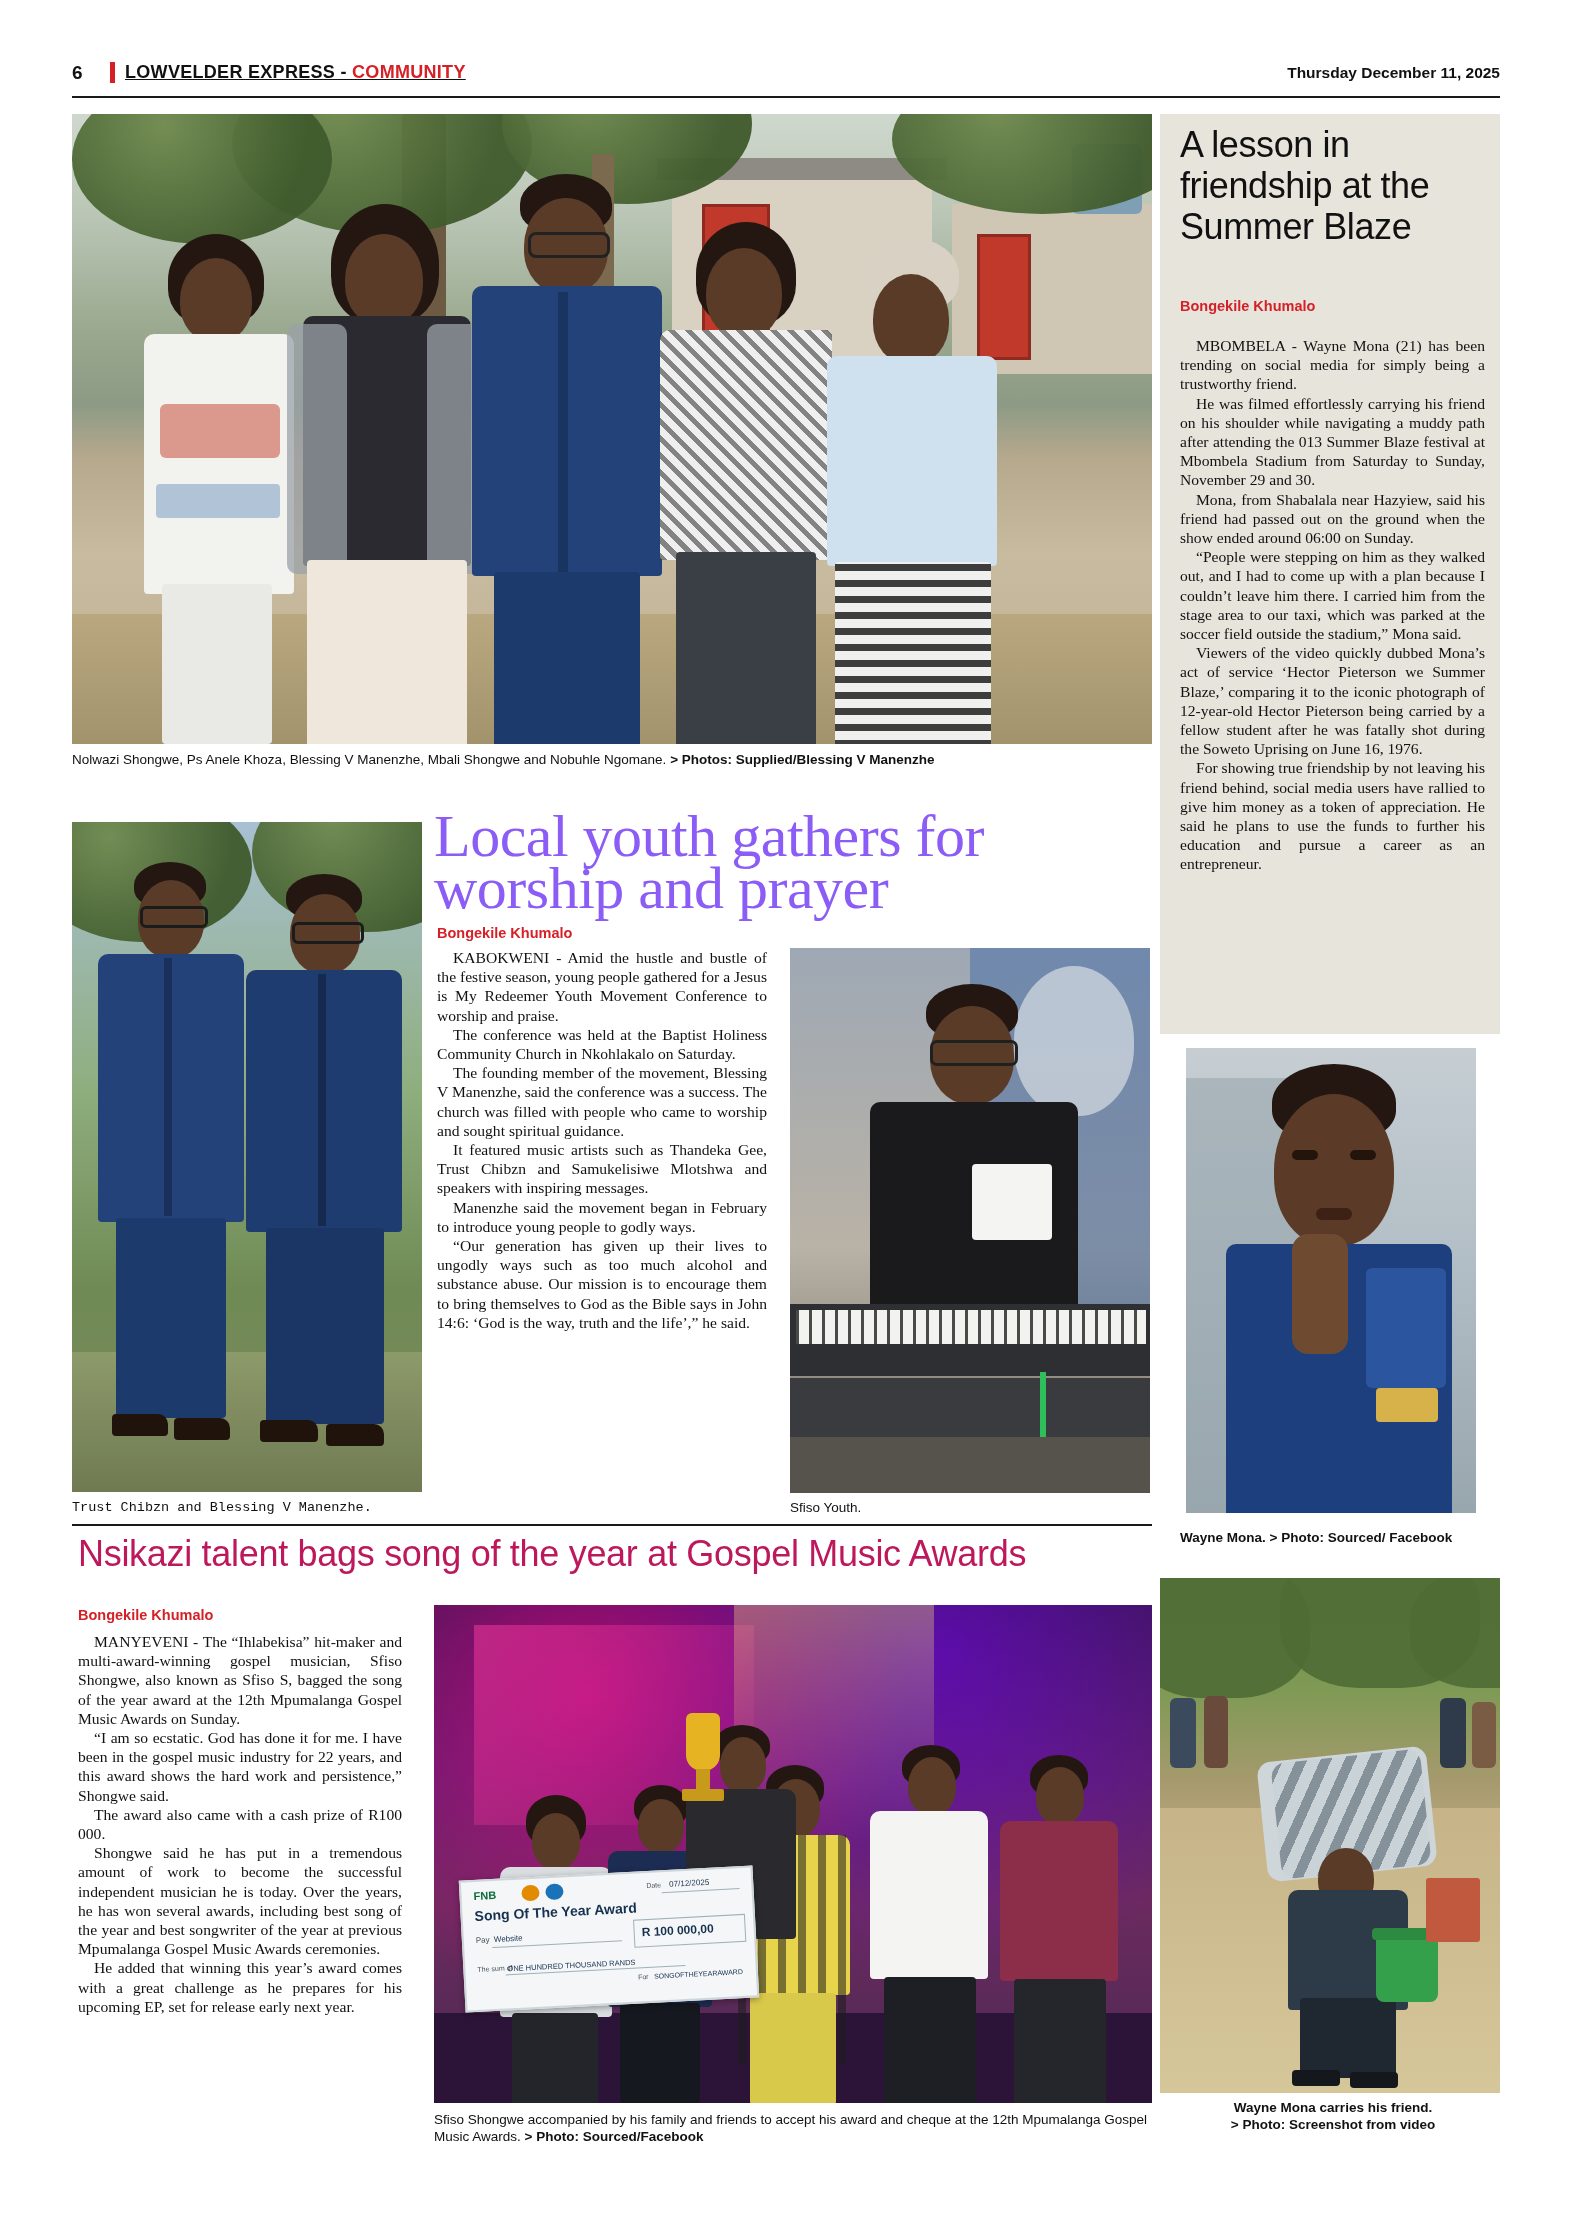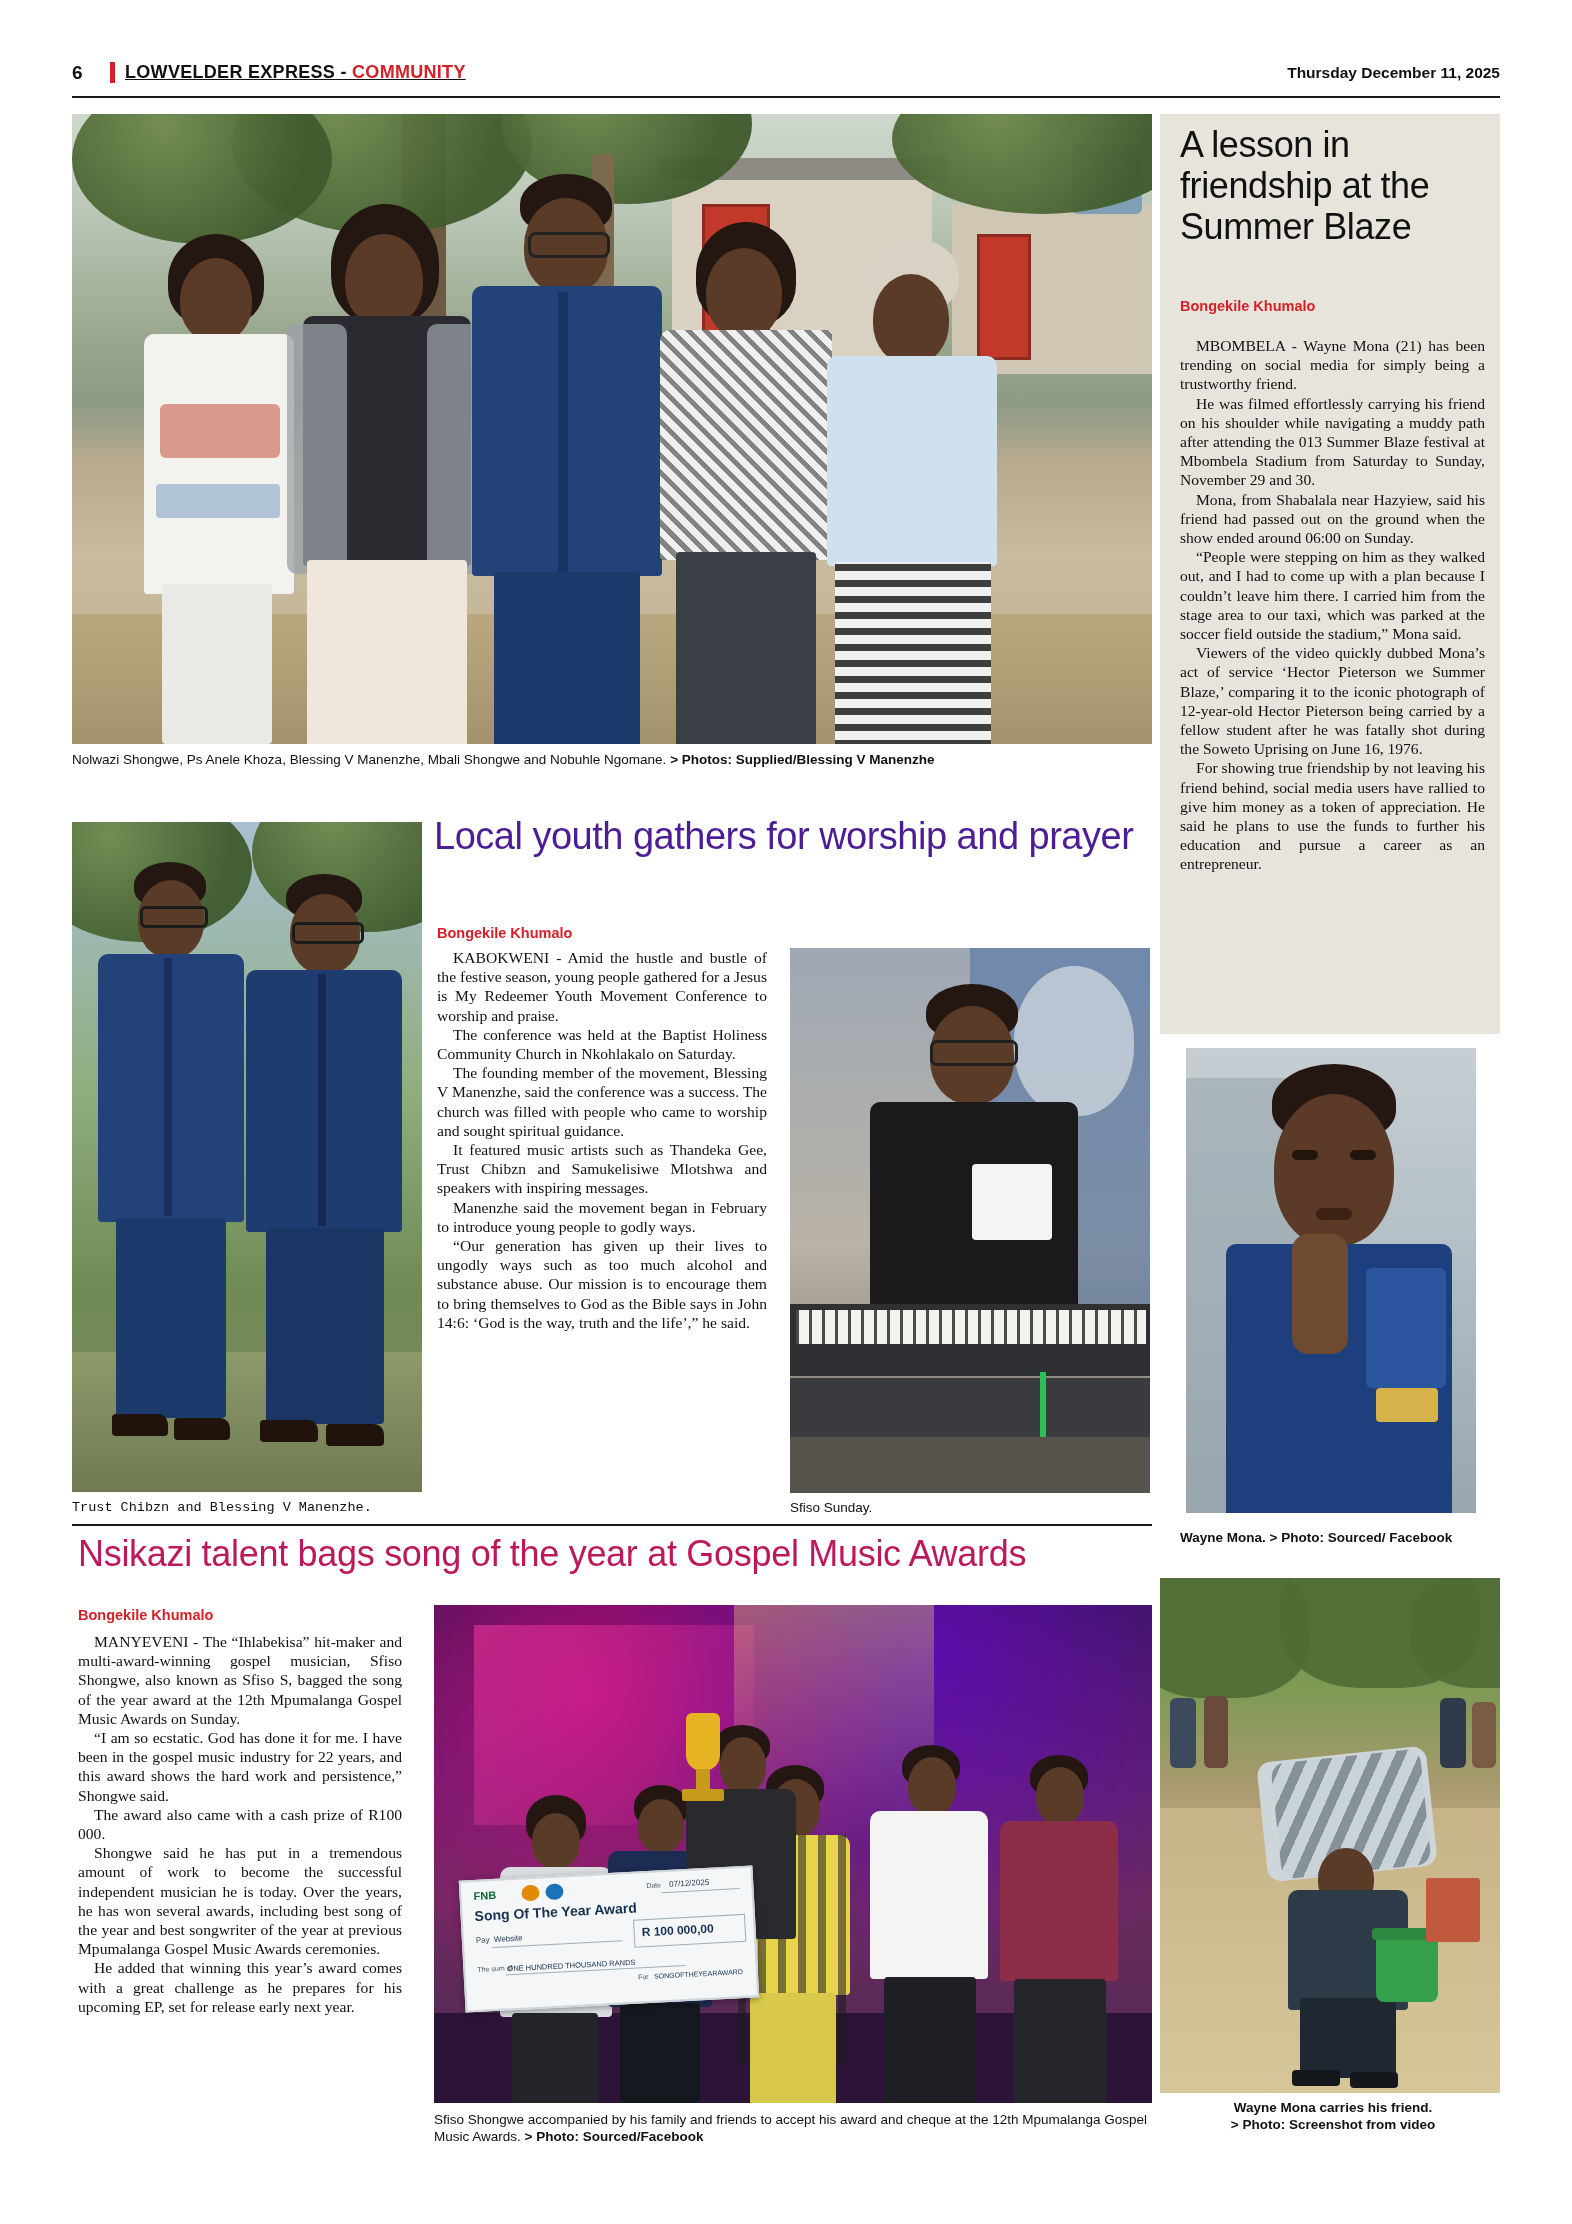--- a/index.html
+++ b/index.html
@@ -86,26 +86,26 @@
 
   
   .hero-photo { left: 72px; top: 114px; width: 1080px; height: 630px; }
 
   .hero-caption { left: 72px; top: 752px; width: 1080px; }
 
   .headline {
     position: absolute;
     left: 434px; top: 810px;
     width: 718px;
-    font-family: Liberation Sans, sans-serif;
-    font-size: 38px;
+    font-family: Liberation Serif, serif;
+    font-size: 60px;
     line-height: 52px;
     font-weight: 400;
     letter-spacing: -0.5px;
-    color: #4c1d95;
+    color: #8b5cf6;
   }
 
   .byline {
     font-family: "Liberation Sans", sans-serif;
     font-size: 14.5px;
     font-weight: 700;
     color: #d62027;
   }
 
   .body-col {
@@ -382,21 +382,21 @@
       <div style="position:absolute;left:66px;top:56px;width:82px;height:20px;border:3px solid #20201f;border-radius:7px;"></div>
       <div class="torso" style="left:6px;top:118px;width:208px;height:210px;background:#1a1a1c;"></div>
       <div style="position:absolute;left:108px;top:180px;width:80px;height:76px;background:#f4f4f2;border-radius:4px;"></div>
     </div>
     <div class="keyboard-body" style="left:-10px;top:356px;width:390px;height:72px;"></div>
     <div class="keys" style="left:6px;top:362px;width:350px;height:34px;"></div>
     <div style="position:absolute;left:-10px;top:430px;width:390px;height:60px;background:#3a3b3f;"></div>
     <div style="position:absolute;left:250px;top:424px;width:6px;height:122px;background:#2fbf5a;"></div>
     <div style="position:absolute;left:0;bottom:0;width:100%;height:56px;background:#56534c;"></div>
   </div>
-  <div class="caption piano-caption">Sfiso Sunday.</div>
+  <div class="caption piano-caption">Sfiso Youth.</div>
 
   <div class="rule-bottom"></div>
   <div class="headline2">Nsikazi talent bags song of the year at Gospel Music Awards</div>
   <div class="byline story2-byline">Bongekile Khumalo</div>
 
   <div class="body-col story2-text">
     <p class="first">MANYEVENI - The “Ihlabekisa” hit-maker and multi-award-winning gospel musician, Sfiso Shongwe, also known as Sfiso S, bagged the song of the year award at the 12th Mpumalanga Gospel Music Awards on Sunday.</p>
     <p>“I am so ecstatic. God has done it for me. I have been in the gospel music industry for 22 years, and this award shows the hard work and persistence,” Shongwe said.</p>
     <p>The award also came with a cash prize of R100 000.</p>
     <p>Shongwe said he has put in a tremendous amount of work to become the successful independent musician he is today. Over the years, he has won several awards, including best song of the year and best songwriter of the year at previous Mpumalanga Gospel Music Awards ceremonies.</p>

